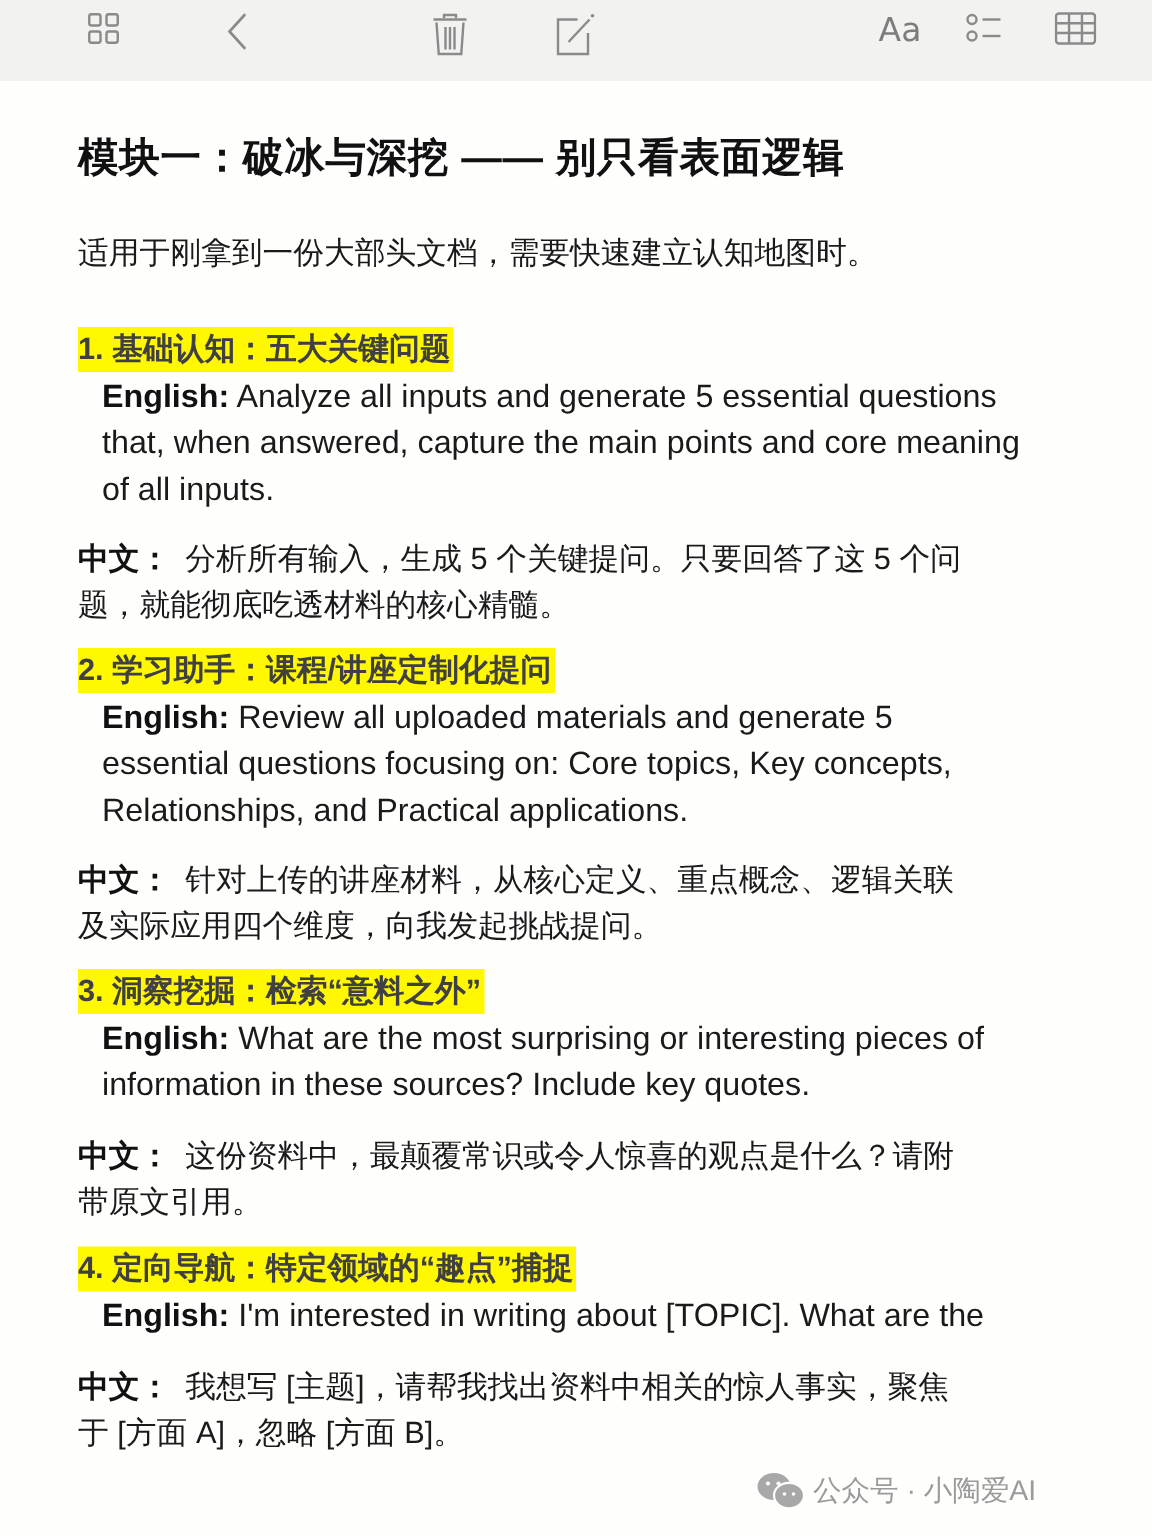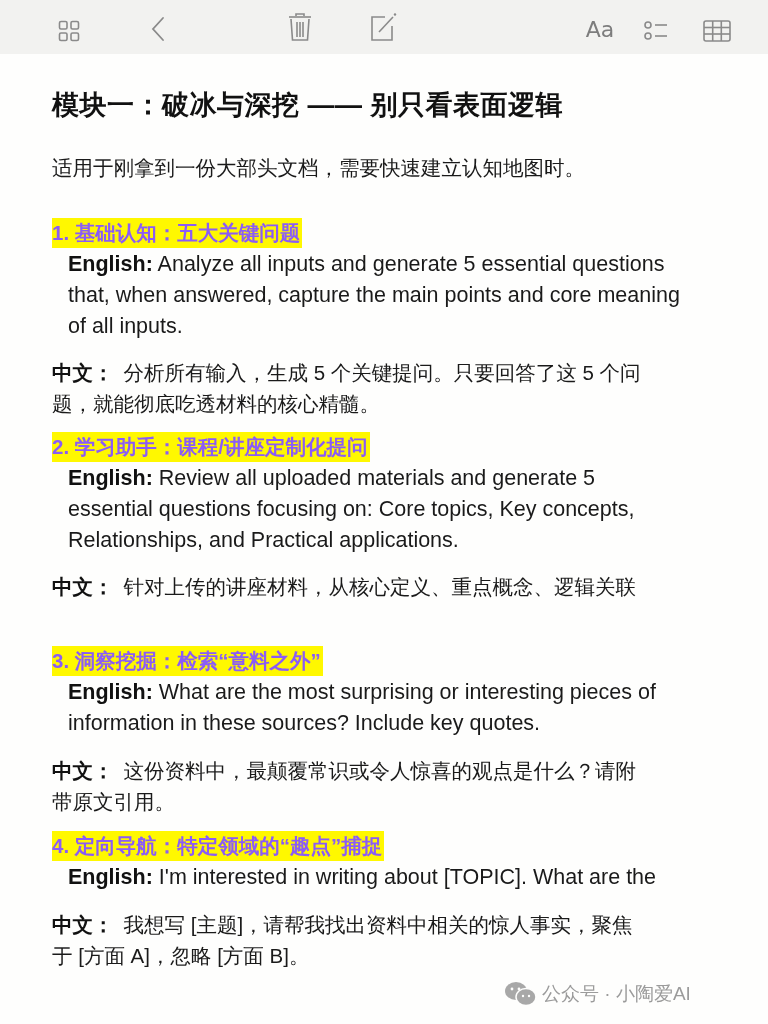--- a/index.html
+++ b/index.html
@@ -9,37 +9,37 @@
     font-family: "Liberation Sans", "DejaVu Sans", sans-serif;
     color: #111;
     position: relative;
   }
   .toolbar {
     position: absolute; left: 0; top: 0; width: 768px; height: 54px;
     background: #f2f2f0;
   }
   .tb-icon {
     position: absolute; top: 8px; height: 34px; display: flex;
-    align-items: flex-end; justify-content: center; color: #8a8a8a;
+    align-items: flex-start; justify-content: center; color: #8a8a8a;
   }
   .tb-icon svg { display: block; }
   .aa { font-size: 22px; color: #7d7d7d; font-family: "DejaVu Sans", sans-serif; letter-spacing: 0px; }
 
   .content { position: absolute; left: 52px; top: 0; width: 690px; }
   .title {
     position: absolute; top: 87px; left: 0; font-size: 27px; font-weight: bold;
     white-space: nowrap; color: #111; letter-spacing: 0.5px;
   }
   .intro {
     position: absolute; top: 154px; left: 0; font-size: 20.5px; white-space: nowrap; color: #1a1a1a;
   }
   .section { position: absolute; left: 0; width: 690px; }
   .hl {
     display: inline-block; background: #fff800; font-weight: bold; font-size: 20.5px;
-    padding: 2px 2px 2px 0; line-height: 26px; color: #8b5cf6; white-space: nowrap;
+    padding: 2px 2px 2px 0; line-height: 26px; color: #404040; white-space: nowrap;
   }
   .para { font-size: 21.5px; line-height: 30.8px; color: #1a1a1a; margin: 16px; }
   .para b { font-weight: bold; color: #111; }
   .cn { font-size: 20.5px; line-height: 31px; color: #1a1a1a; margin: 0; }
   .cn b { font-weight: bold; color: #111; }
   .lbl-gap { display: inline-block; width: 10px; }
 
   .watermark {
     position: absolute; left: 504px; top: 981px; height: 26px; display: flex;
     align-items: center; color: #9b9b9b; font-size: 19px; white-space: nowrap;
@@ -123,20 +123,21 @@
   <div class="section" style="top:432px;">
     <span class="hl">2. 学习助手：课程/讲座定制化提问</span>
     <p class="para" style="margin-top:1px;">
       <b>English:</b>
       <span>Review all uploaded materials and generate 5</span><br>
       <span>essential questions focusing on: Core topics, Key concepts,</span><br>
       <span>Relationships, and Practical applications.</span>
     </p>
     <p class="cn">
       <b>中文：</b><span class="lbl-gap"></span><span>针对上传的讲座材料，从核心定义、重点概念、逻辑关联</span><br>
+      <span>及实际应用四个维度，向我发起挑战提问。</span>
     </p>
   </div>
 
   <div class="section" style="top:646px;">
     <span class="hl">3. 洞察挖掘：检索“意料之外”</span>
     <p class="para" style="margin-top:1px;">
       <b>English:</b>
       <span>What are the most surprising or interesting pieces of</span><br>
       <span>information in these sources? Include key quotes.</span>
     </p>

